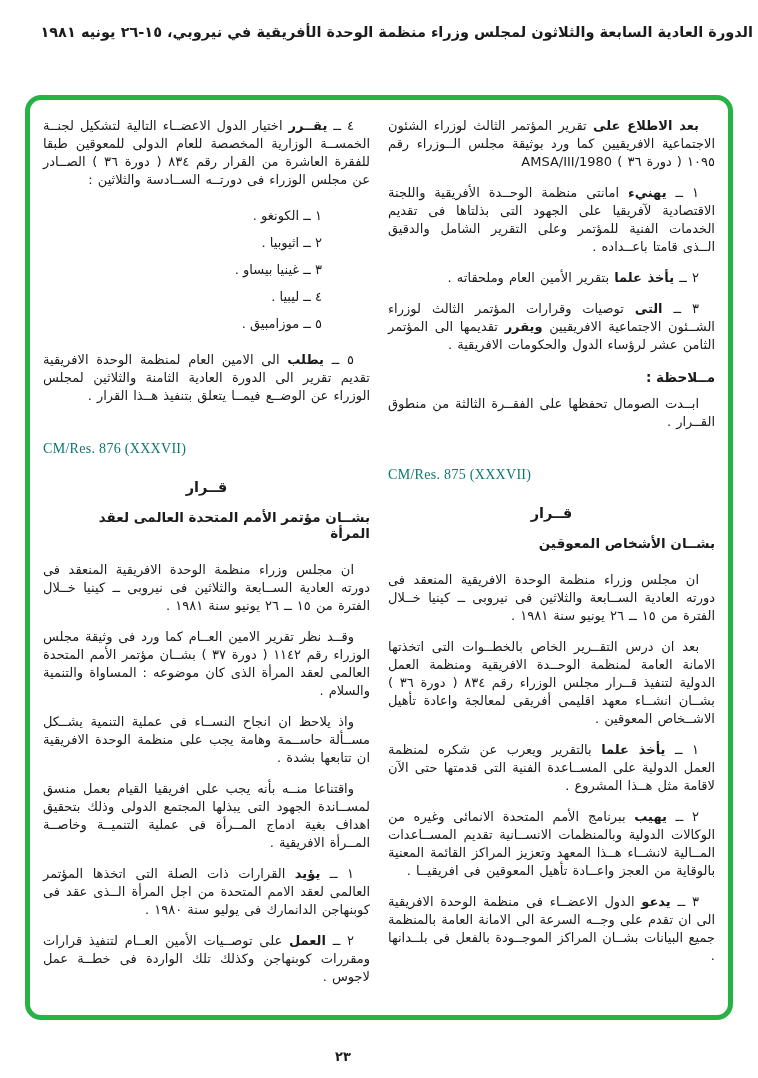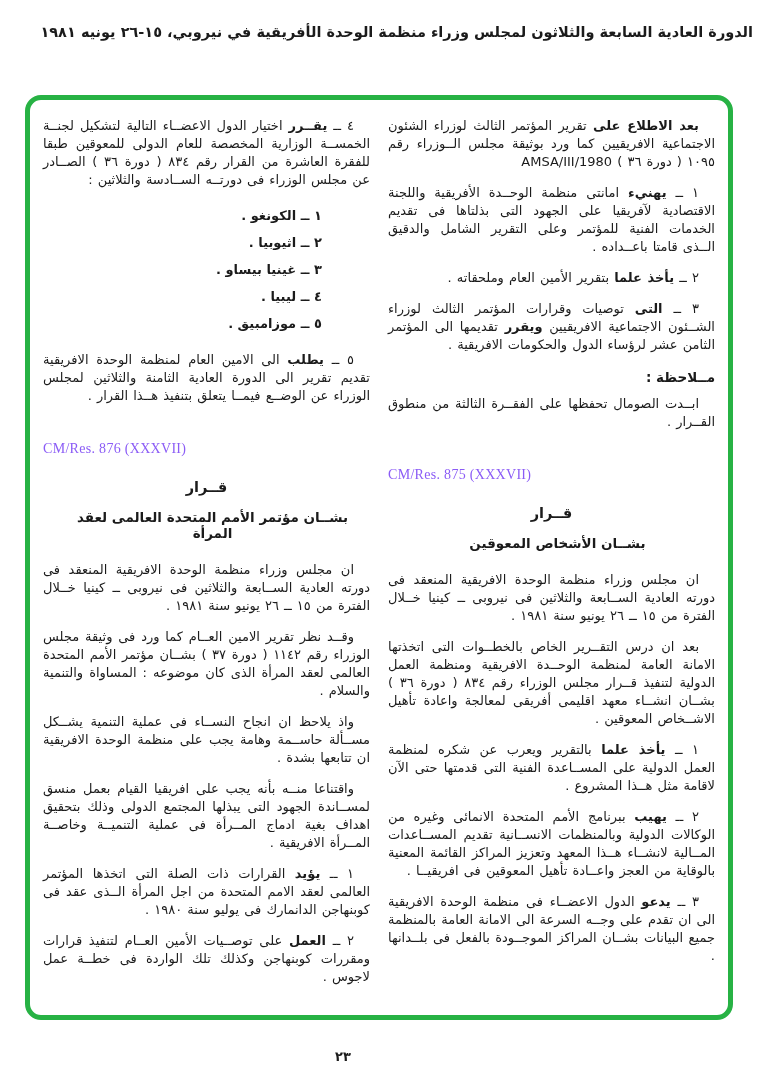--- a/index.html
+++ b/index.html
@@ -27,26 +27,26 @@
   
   .p{
     margin:0 0 13px 0;line-height:18px;text-align:justify;
     text-indent:16px;word-spacing:1px;
   }
   .p b{font-weight:bold;}
   .note-h{font-weight:bold;font-size:13.5px;margin:15px 0 10px 0;}
   .res-id{
     direction:ltr;text-align:left;unicode-bidi:embed;
     font-family:"Liberation Serif","DejaVu Serif",serif;
-    font-size:14px;color:#8b5cf6;margin:36px 0 4px 0;letter-spacing:0.3px;
+    font-size:14px;color:#0f766e;margin:36px 0 4px 0;letter-spacing:0.3px;
   }
   .res-h{font-weight:bold;text-align:center;font-size:14.5px;margin:22px 0 8px 0;}
-  .res-sub{font-weight:bold;text-align:center;font-size:13.5px;margin:14px 0 20px 12px;}
+  .res-sub{font-weight:bold;font-size:13.5px;margin:14px 0 20px 12px;}
   .member{line-height:27px;margin:0 48px 0 0;text-align:right;}
-  .members-wrap{margin:4px 0 14px 0;font-weight:bold;}
+  .members-wrap{margin:4px 0 14px 0;}
   .pageno{
     position:absolute;bottom:14px;left:0;width:686px;text-align:center;
     font-size:13px;font-weight:bold;
   }
 </style>
 </head>
 <body>
 
 <div class="header">
   <div class="title">(تابع) الدورة العادية السابعة والثلاثون لمجلس وزراء منظمة الوحدة الأفريقية في نيروبي، ١٥-٢٦ يونيه ١٩٨١</div>

